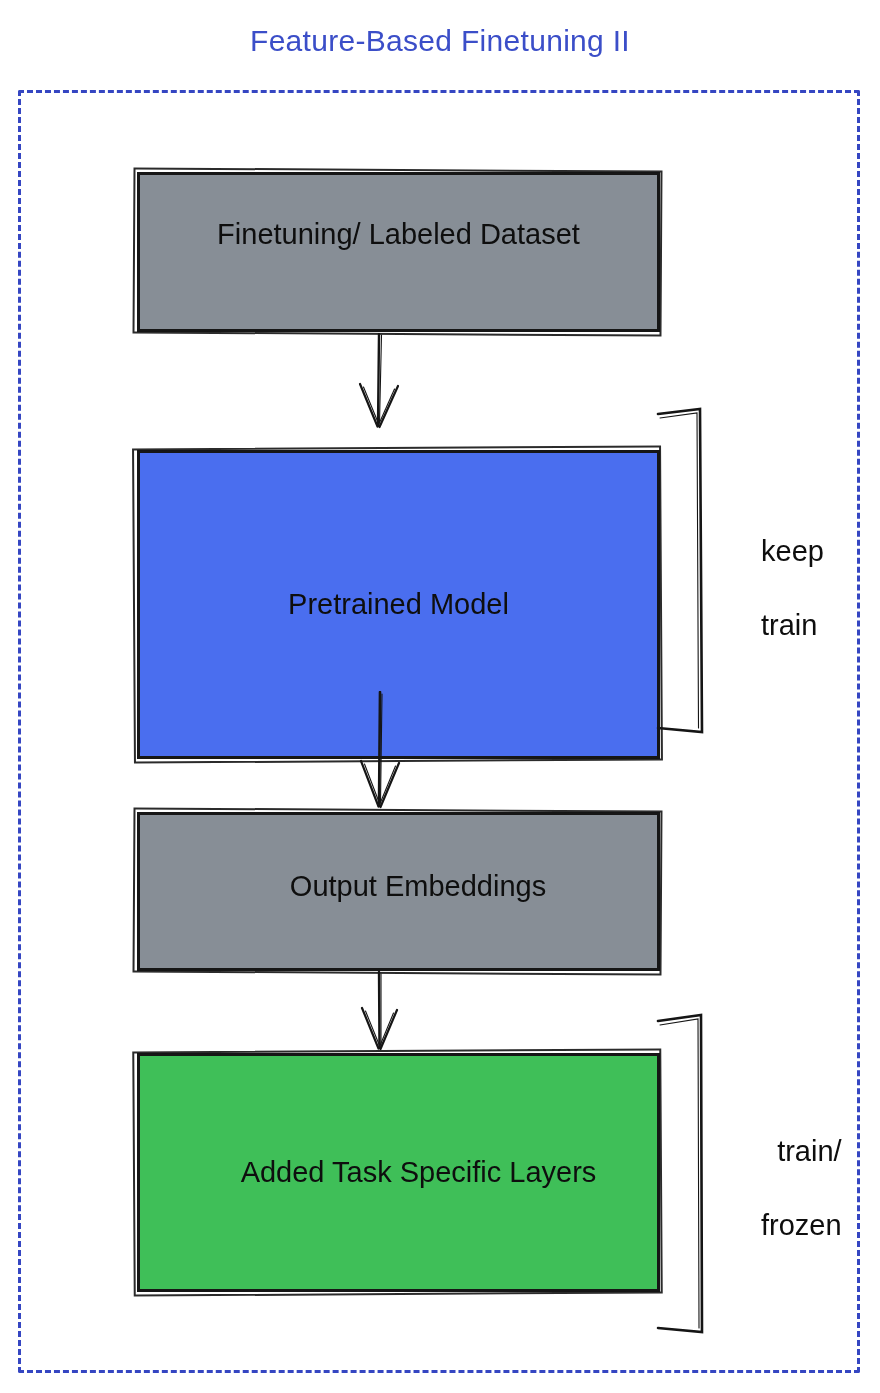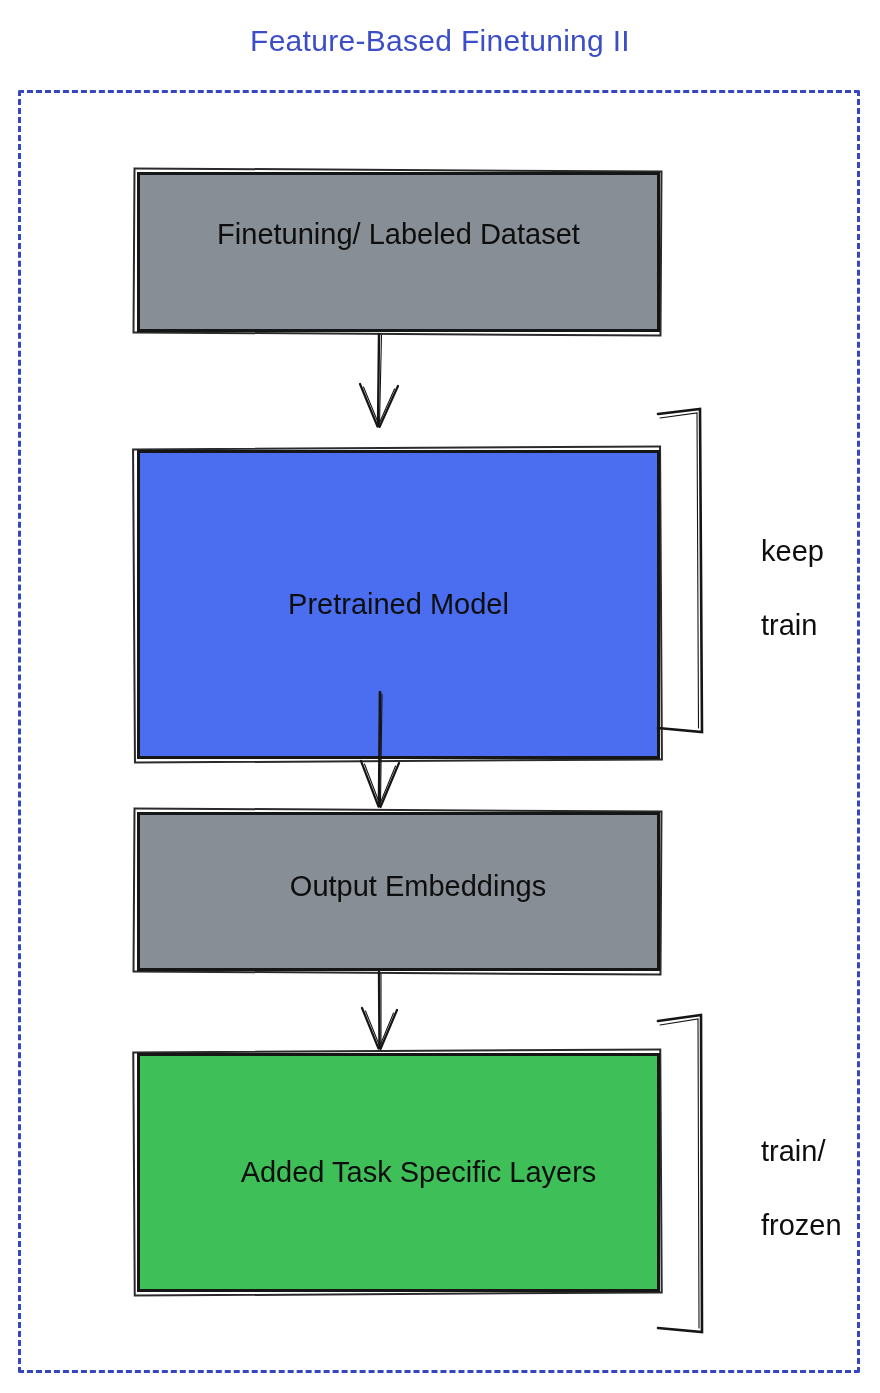--- a/index.html
+++ b/index.html
@@ -62,21 +62,21 @@
   .connector, .bracket-svg { position: absolute; pointer-events: none; }
   .annotation {
     position: absolute;
     left: 761px;
     font-size: 29px;
     line-height: 37px;
     color: #0e0e0e;
     white-space: pre-line;
   }
   .annotation-keep-frozen  { top: 496px; }
-  .annotation-train-update { top: 1096px; }
+  .annotation-train-update { top: 1096px; text-align: right; }
   svg path, svg line { stroke: #151515; fill: none; stroke-linecap: round; }
 </style>
 </head>
 <body>
 
 <div class="canvas">
 
   <div class="title" style="color: rgb(59, 78, 200);">Feature-Based Finetuning II</div>
 
   <div class="dashed-frame" style="border-color: rgb(53, 70, 194);"></div>

